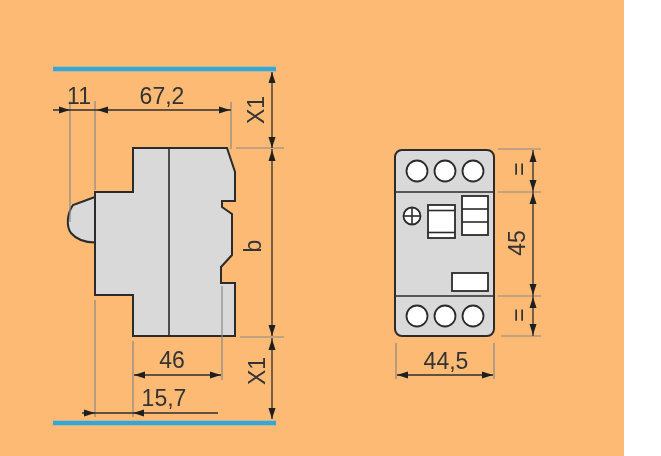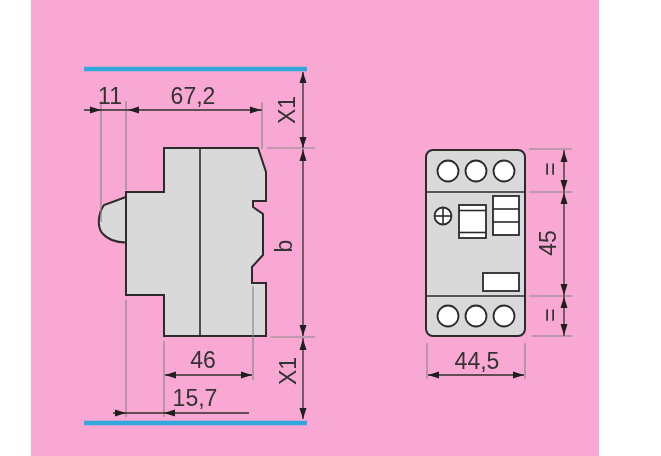--- a/index.html
+++ b/index.html
@@ -1,22 +1,21 @@
 <!DOCTYPE html>
 <html><head>
 <meta charset="utf-8">
 <style>
   html,body{margin:0;padding:0;background:#ffffff;}
   .canvas{
     position:relative;
-    width:568px;height:456px;
-    background:#f9a8d4;
+    width:624px;height:456px;
+    background:#fdba74;
     font-family:"Liberation Sans", sans-serif;
     overflow:hidden;
-    margin-left:31px;
   }
   svg{position:absolute;left:0;top:0;}
   text{
     font-family:"Liberation Sans", sans-serif;
     font-size:23px;
     fill:#333333;
   }
   .ext{stroke:#888888;stroke-width:1.2;}
   .dim{stroke:#2e2e2e;stroke-width:1.3;}
   .arr{fill:#1f1f1f;stroke:none;}

